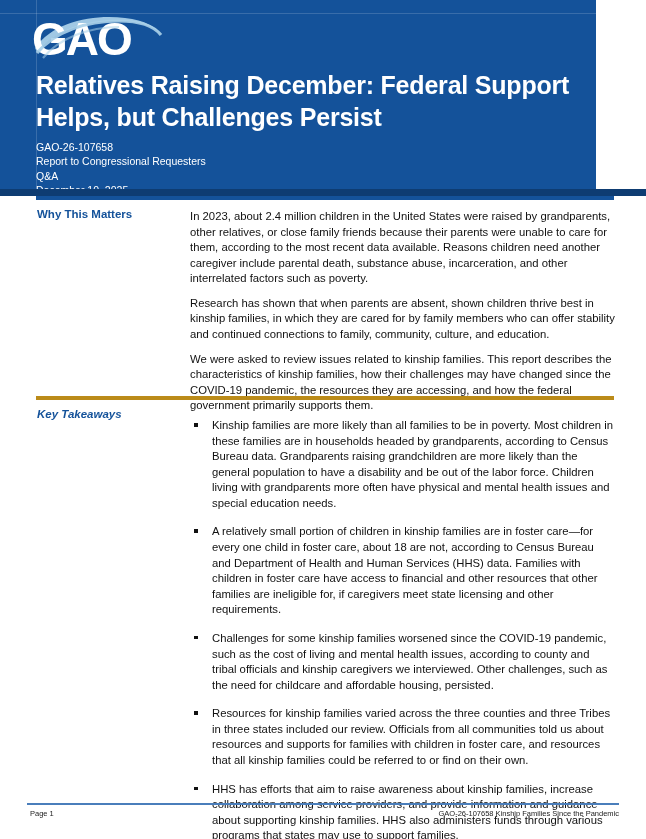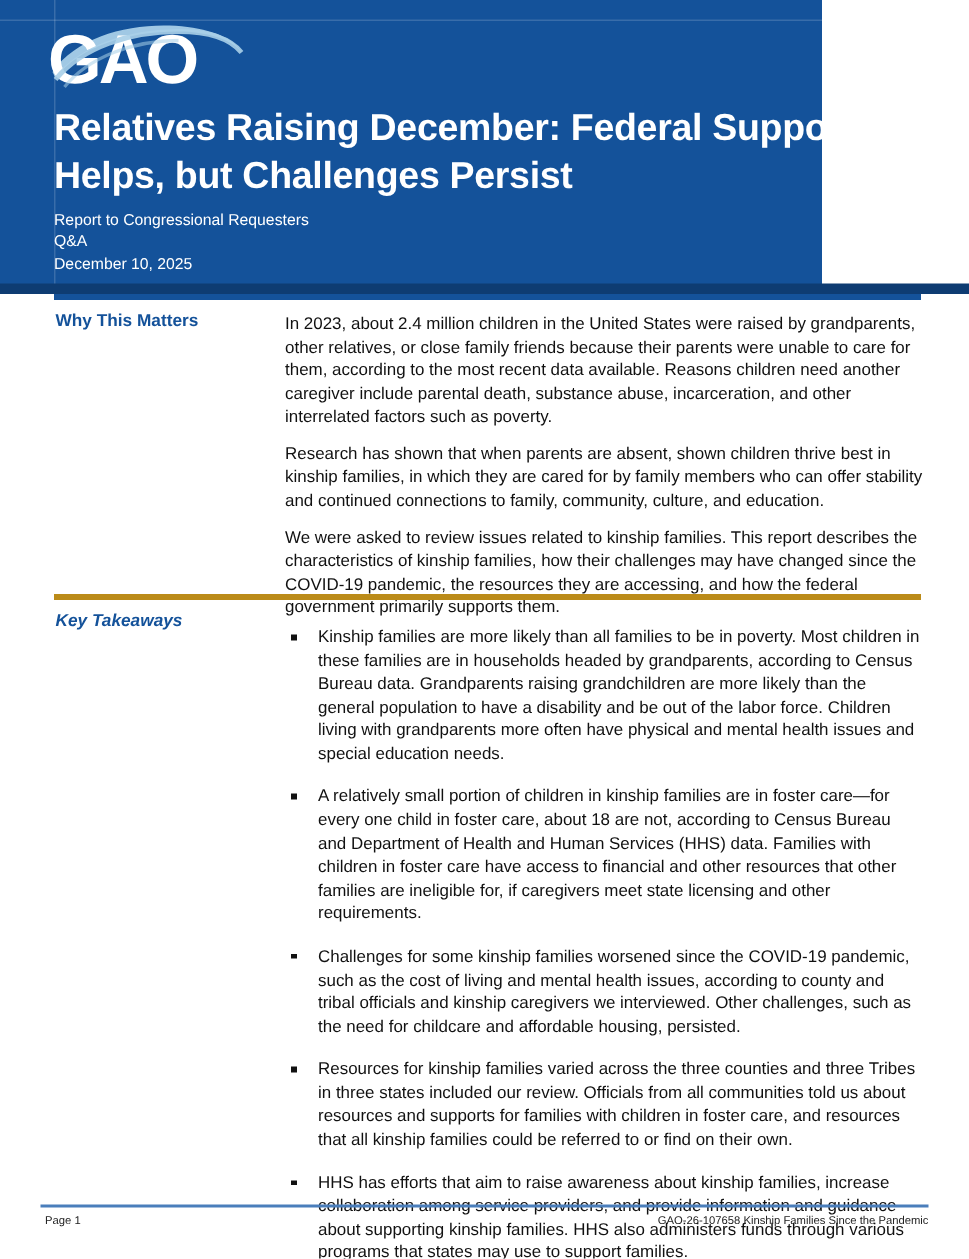--- a/index.html
+++ b/index.html
@@ -31,21 +31,21 @@
     height: 1px;
     background: rgba(255,255,255,0.16);
     pointer-events: none;
   }
 
   
   .header-band {
     position: absolute;
     left: 0;
     top: 0;
-    width: 548px;
+    width: 596px;
     height: 196px;
     background: #14529A;
   }
   .header-band-underline {
     position: absolute;
     left: 0;
     top: 189px;
     width: 646px;
     height: 7px;
     background: #0E3C72;
@@ -203,20 +203,21 @@
 
       <path d="M4,39 C22,17 54,7 86,7 C104,7 120,11 128,21" fill="none" stroke="#A8CFE8" stroke-width="3.2" opacity="0.9"></path>
       <path d="M10,44 C26,24 56,13 86,13" fill="none" stroke="#A8CFE8" stroke-width="2.2" opacity="0.55"></path>
     </svg>
   </div>
 
 
   <div class="doc-title">Relatives Raising December: Federal Support Helps, but Challenges Persist</div>
 
   <div class="meta">
+    <div>GAO-26-107658</div>
     <div>Report to Congressional Requesters</div>
     <div>Q&amp;A</div>
     <div>December 10, 2025</div>
   </div>
 
   <div class="header-band-underline"></div>
 </div>
 
 <div class="section">
   <div class="section-rule rule-blue" style="top:196px;"></div>

